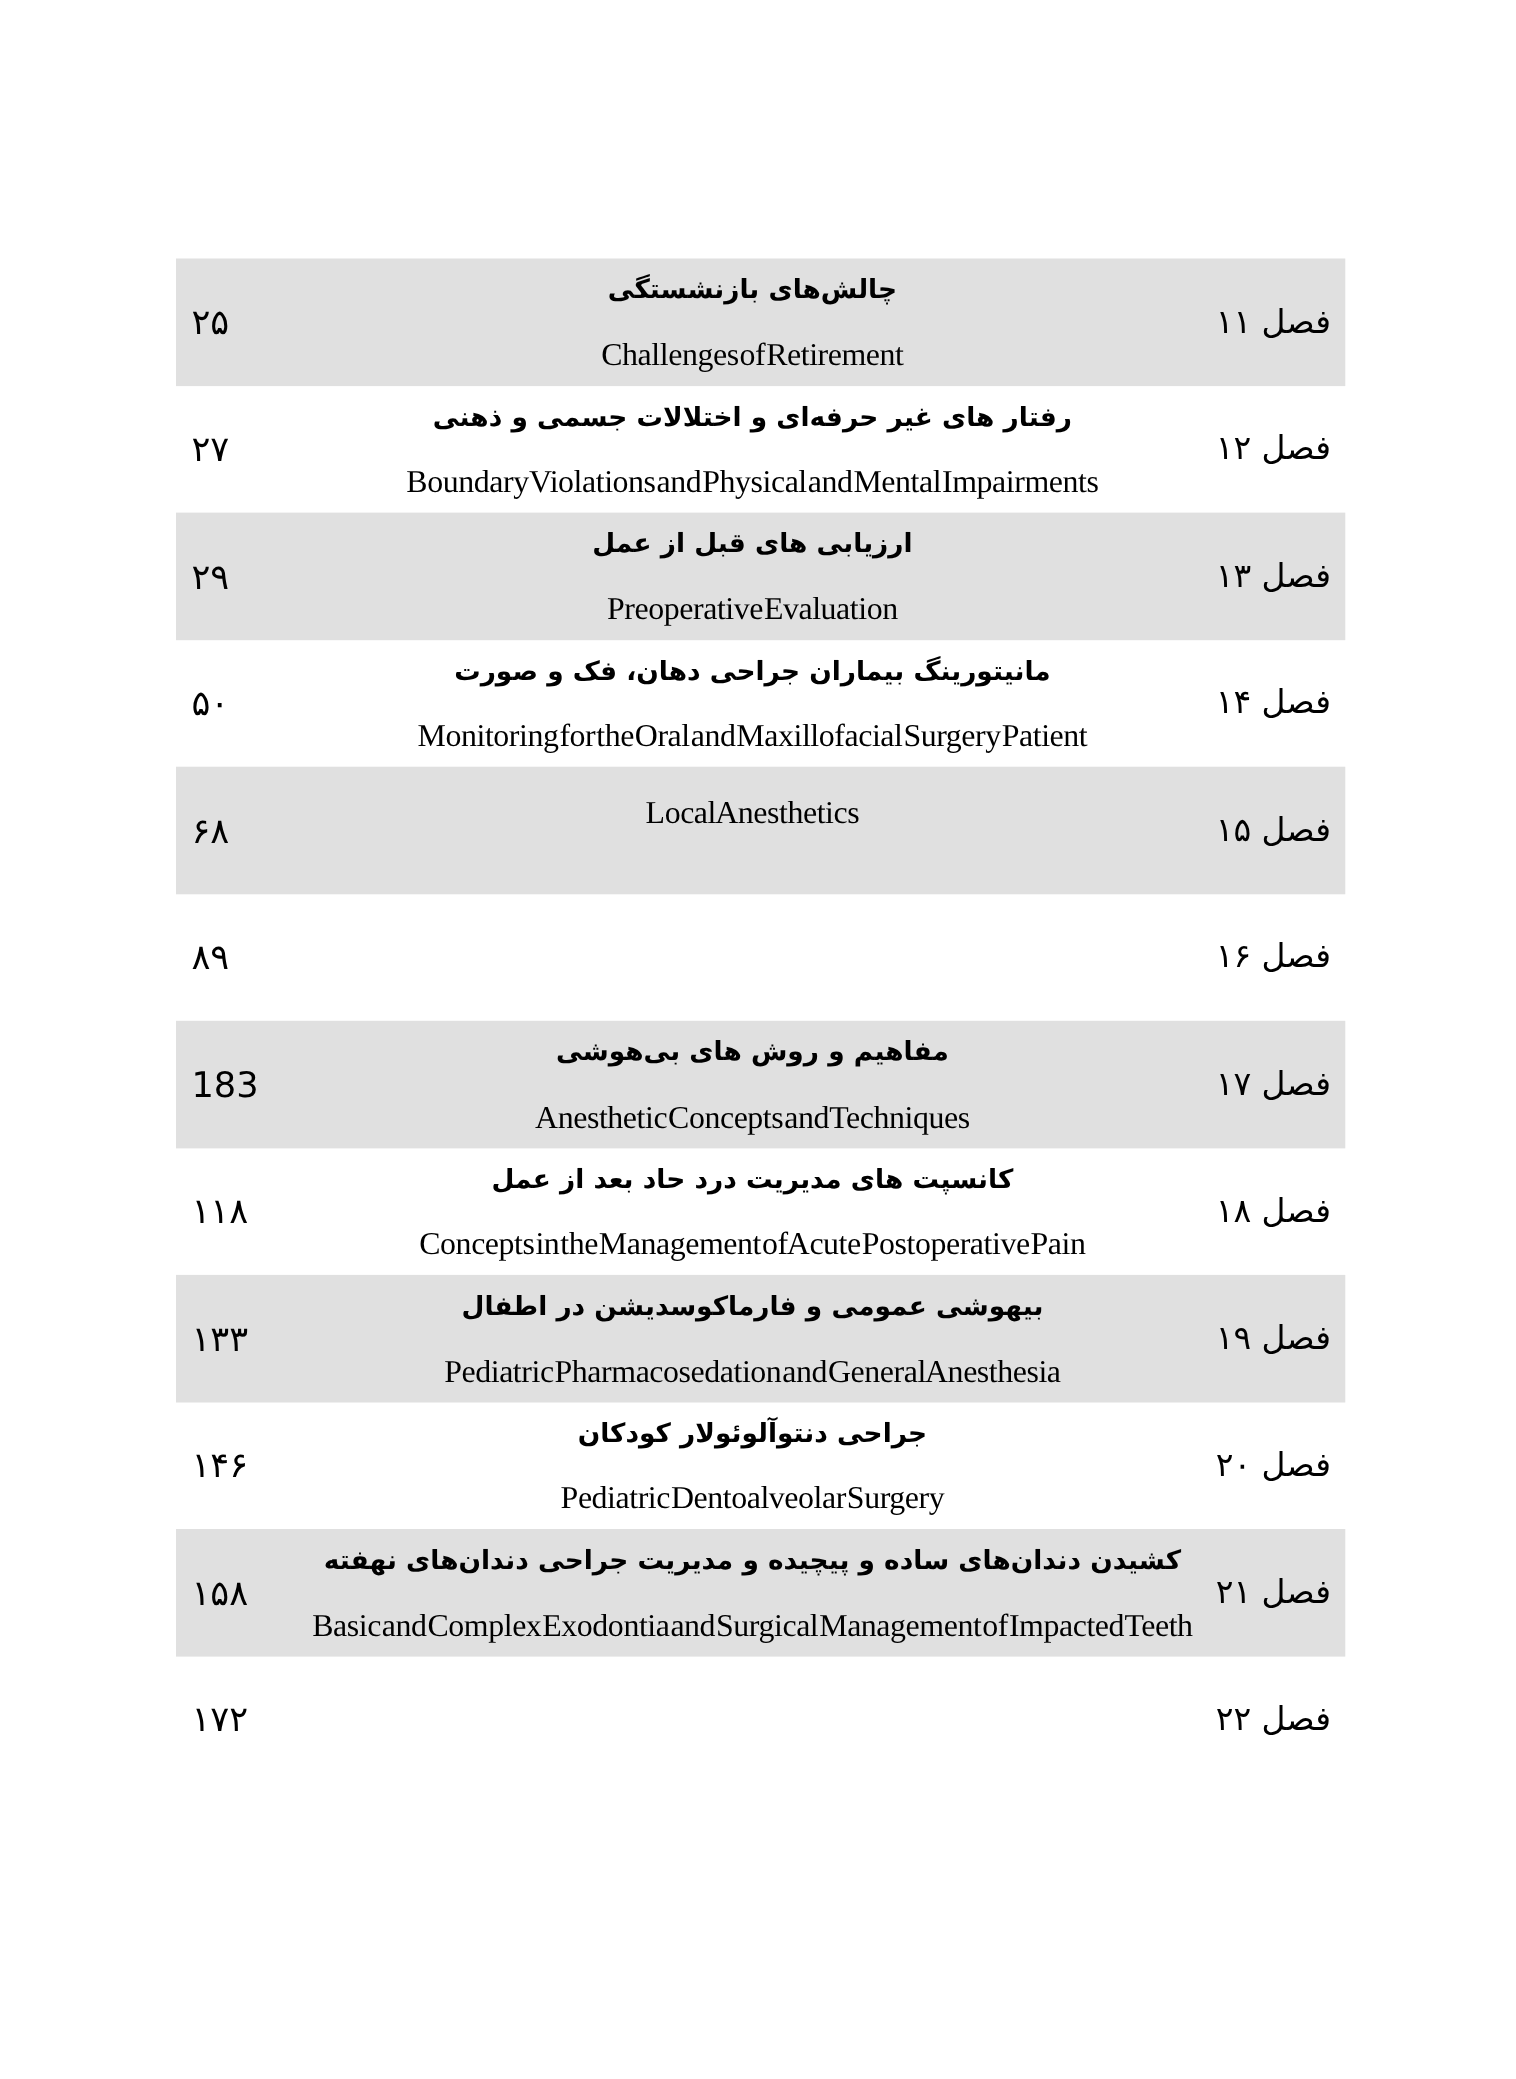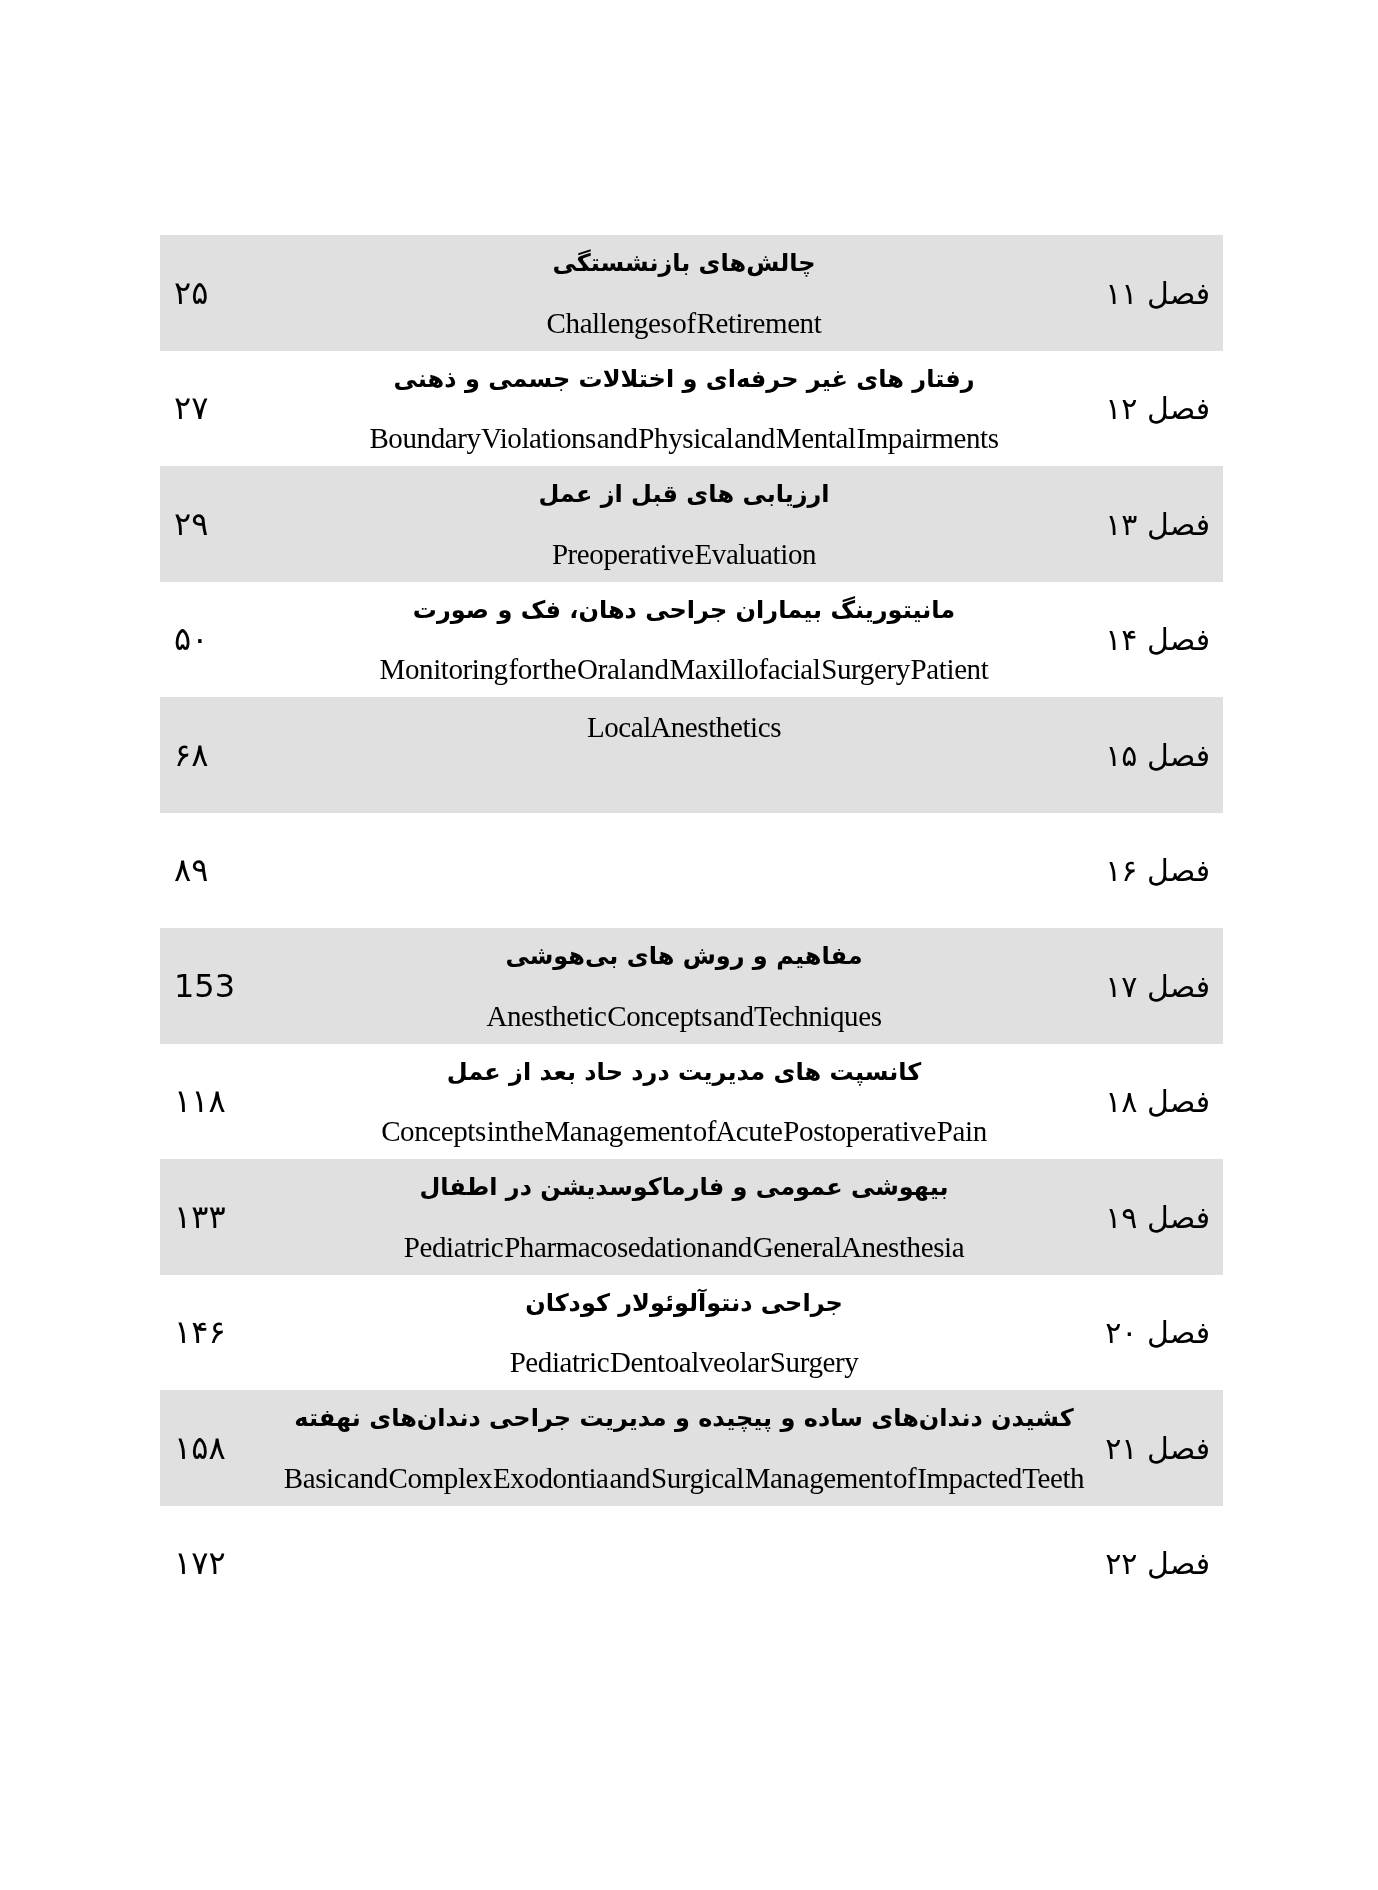--- a/index.html
+++ b/index.html
@@ -68,20 +68,21 @@
     white-space: nowrap;
   }
   .title-en {
     font-family: "Liberation Serif", "DejaVu Serif", serif;
     font-weight: 400;
     font-size: 29px;
     line-height: 40px;
     word-spacing: -6px;
     letter-spacing: -0.4px;
     white-space: nowrap;
+    margin-top: 12px;
   }
 </style>
 </head>
 <body>
 
 <div class="page">
   <div class="toc" id="toc-list">
       <div class="toc-row alt">
     <div class="row-page-number" dir="rtl" lang="fa">۲۵</div>
     <div class="row-titles">
@@ -119,21 +120,21 @@
     <div class="row-titles">
       <div class="title-en" lang="en">Local Anesthetics</div>
     </div>
     <div class="row-chapter-label" dir="rtl" lang="fa">فصل ۱۵</div>
   </div>
       <div class="toc-row">
     <div class="row-page-number" dir="rtl" lang="fa">۸۹</div>
     <div class="row-chapter-label" dir="rtl" lang="fa">فصل ۱۶</div>
   </div>
       <div class="toc-row alt">
-    <div class="row-page-number" dir="rtl" lang="fa">153</div>
+    <div class="row-page-number" dir="rtl" lang="fa">183</div>
     <div class="row-titles">
       <div class="title-fa" dir="rtl" lang="fa">مفاهیم و روش های بی‌هوشی</div>
       <div class="title-en" lang="en">Anesthetic Concepts and Techniques</div>
     </div>
     <div class="row-chapter-label" dir="rtl" lang="fa">فصل ۱۷</div>
   </div>
       <div class="toc-row">
     <div class="row-page-number" dir="rtl" lang="fa">۱۱۸</div>
     <div class="row-titles">
       <div class="title-fa" dir="rtl" lang="fa">کانسپت های مدیریت درد حاد بعد از عمل</div>

